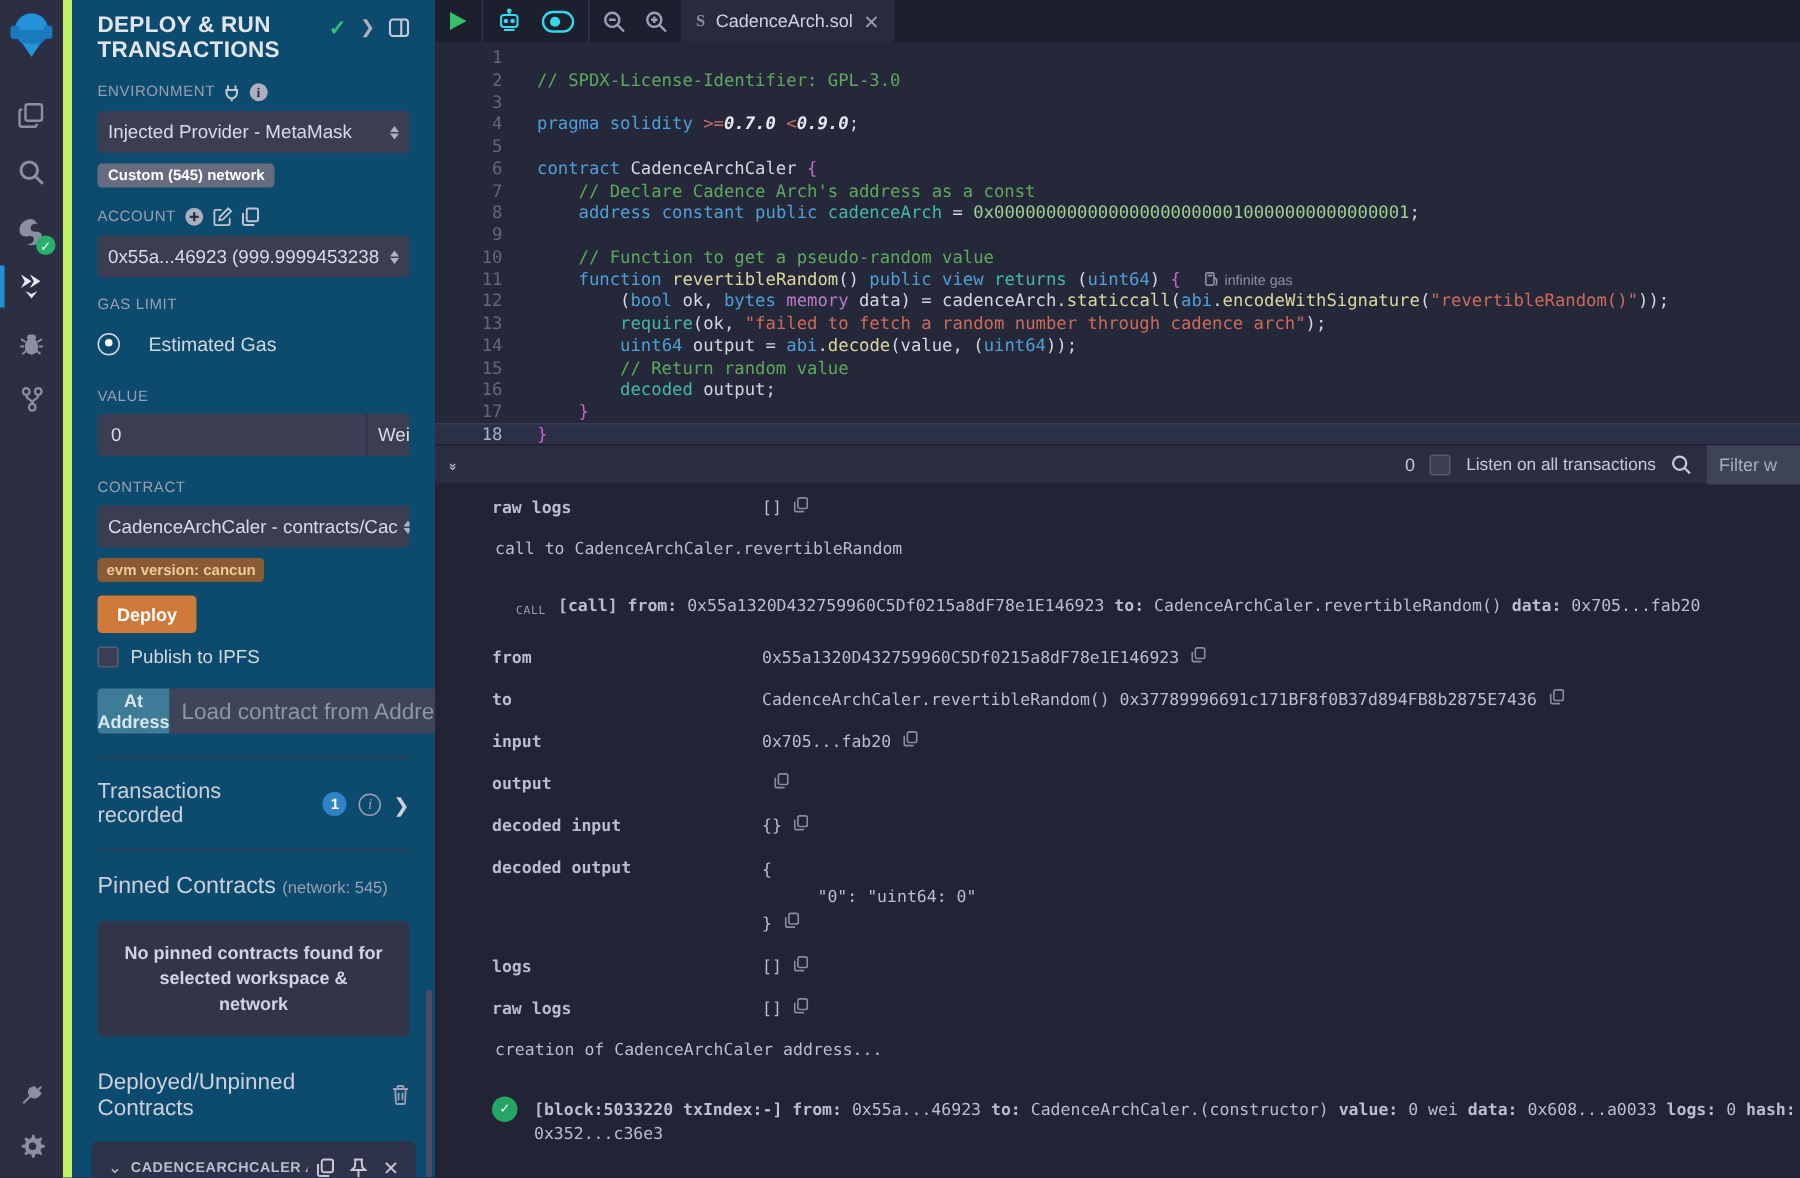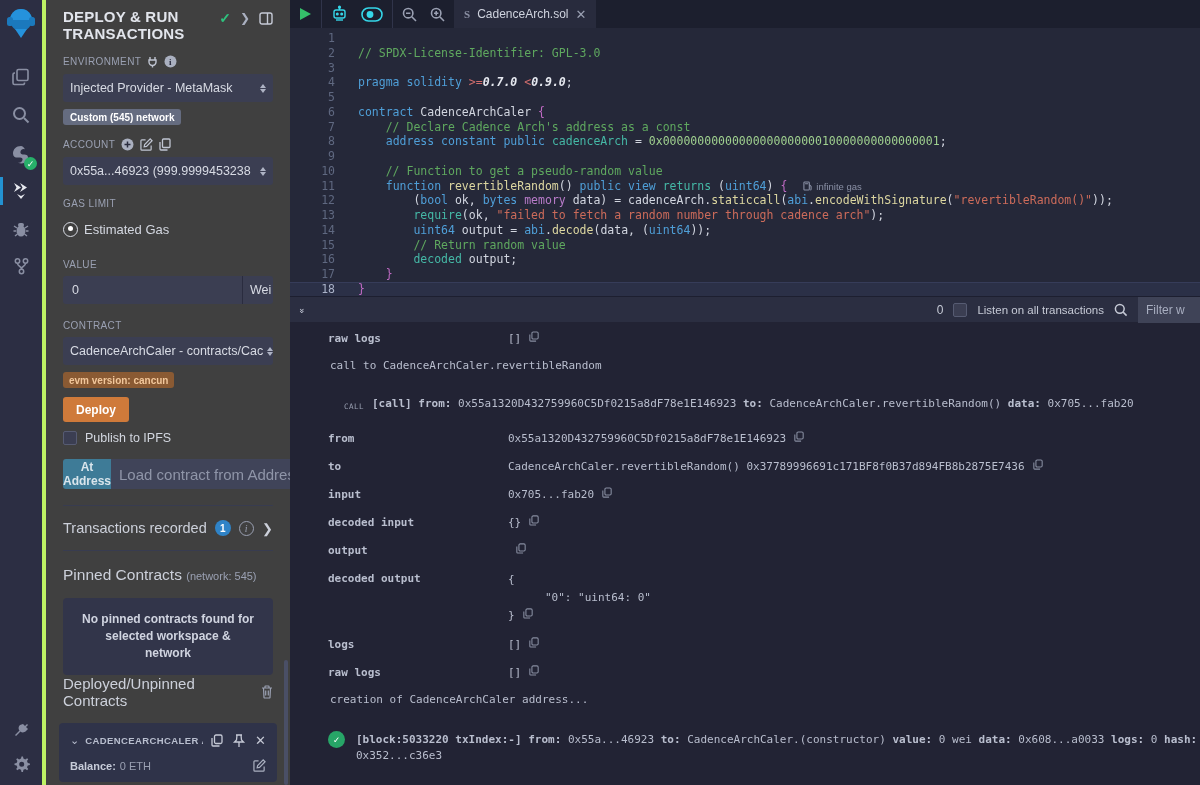--- a/index.html
+++ b/index.html
@@ -11,38 +11,38 @@
   .logo { width:42px; height:46px; display:flex; align-items:center; justify-content:center; }
   .ib-item { position:relative; width:42px; height:34px; display:flex; align-items:center; justify-content:center; color:#8a8fa3; }
   .ib-item svg { display:block; }
   .ib-item.active { color:#e8eaf0; }
   .ib-item.active::before { content:""; position:absolute; left:0; top:3px; bottom:3px; width:3px; background:#2392d2; }
   .ib-bottom { position:absolute; left:0; bottom:0; width:42px; }
   .badge-check { position:absolute; right:5px; bottom:2px; width:13px; height:13px; border-radius:50%; background:#27b06a;
     color:#fff; font-size:9px; display:flex; align-items:center; justify-content:center; }
 
   
-  .panel { position:absolute; left:42px; top:0; width:248px; height:785px; background:#404040;
-    border-left:4px solid #bef264; color:#cfd3de; overflow:hidden; }
+  .panel { position:absolute; left:42px; top:0; width:248px; height:785px; background:#0c4a6e;
+    border-left:6px solid #bef264; color:#cfd3de; overflow:hidden; }
   .panel-inner { padding:8px 17px 0 17px; }
   .panel-title-row { display:flex; align-items:flex-start; }
   .panel-title { font-size:15px; font-weight:bold; color:#e2e5ec; line-height:17px; letter-spacing:.2px; width:150px; }
   .panel-title-icons { display:flex; gap:9px; margin-left:auto; margin-top:2px; align-items:center; color:#aab0c0; }
   .check-green { color:#2ec27e; font-size:14px; font-weight:bold; }
   .sec-label { font-size:10px; color:#9aa0b2; letter-spacing:.4px; margin-top:13px; margin-bottom:6px;
     display:flex; align-items:center; gap:6px; }
   .sel { background:#3b3e52; border-radius:3px; height:28px; display:flex; align-items:center;
     padding:0 7px; font-size:12.5px; color:#d8dbe4; white-space:nowrap; overflow:hidden; cursor:pointer; }
   .stepper { margin-left:auto; display:flex; flex-direction:column; gap:1px; padding-left:4px; flex:0 0 auto; }
   .stepper i { width:0; height:0; border-left:3.5px solid transparent; border-right:3.5px solid transparent; }
   .stepper i.up { border-bottom:4px solid #aeb3c4; }
   .stepper i.dn { border-top:4px solid #aeb3c4; }
   .pill-net { display:inline-block; margin-top:7px; background:#656c80; color:#fff; font-size:10px;
     font-weight:bold; padding:2.5px 7px; border-radius:3px; }
-  .radio-row { display:flex; align-items:center; gap:6px; height:28px; font-size:13px; color:#d3d7e0; }
+  .radio-row { display:flex; align-items:center; gap:19px; height:28px; font-size:13px; color:#d3d7e0; }
   .radio { width:15px; height:15px; border-radius:50%; border:1.5px solid #81879a; flex:0 0 auto; position:relative; }
   .radio.sel-r { border-color:#d7dae2; }
   .radio.sel-r::after { content:""; position:absolute; left:3.5px; top:3.5px; width:5px; height:5px; border-radius:50%; background:#fff; }
   .gas-input { margin-left:9px; background:#3b3e52; border:none; border-radius:3px; height:28px; width:131px;
     color:#d8dbe4; font-size:12.5px; padding:0 9px; }
   .value-row { display:flex; gap:0; }
   .value-input { background:#3b3e52; border:none; border-radius:3px 0 0 3px; height:28px; flex:1;
     color:#d8dbe4; font-size:12.5px; padding:0 9px; border-right:1px solid #2a2c3f; }
   .wei-box { width:59px; border-radius:0 3px 3px 0; }
   .pill-evm { display:inline-block; margin-top:7px; background:#8a5a33; color:#f2c79b; font-size:10px;
@@ -61,21 +61,21 @@
   .txrec-row { display:flex; align-items:center; padding:14px 0; font-size:14.5px; color:#ccd0da; gap:8px; }
   .count-badge { width:16px; height:16px; border-radius:50%; background:#2f83c7; color:#fff; font-size:10px;
     font-weight:bold; display:flex; align-items:center; justify-content:center; }
   .info-i { width:15px; height:15px; border-radius:50%; border:1.2px solid #9aa0b2; color:#9aa0b2; font-size:10px;
     display:flex; align-items:center; justify-content:center; font-style:italic; font-family:"Liberation Serif",serif; }
   .chev { margin-left:auto; color:#ccd0da; font-size:13px; }
   .pinned-title { padding-top:15px; font-size:15.5px; color:#ccd0da; }
   .pinned-title small { font-size:11px; color:#9aa0b2; }
   .empty-box { margin-top:14px; background:#32354a; border-radius:4px; padding:13px 18px; text-align:center;
     font-size:12px; font-weight:bold; color:#d0d4e0; line-height:17px; }
-  .dep-title-row { display:flex; align-items:center; font-size:15px; color:#ccd0da; }
+  .dep-title-row { display:flex; align-items:center; margin-top:22px; font-size:15px; color:#ccd0da; }
   .dep-card { margin-top:14px; margin-left:-4px; margin-right:-4px; background:#2f3349; border-radius:4px; padding:10px 11px; }
   .dep-head { display:flex; align-items:center; gap:6px; color:#b9bfcf; }
   .dep-head .ttl { font-size:9.5px; font-weight:bold; letter-spacing:.4px; white-space:nowrap; overflow:hidden; width:118px; }
   .dep-head .hicons { display:flex; gap:10px; margin-left:auto; color:#c6cad6; align-items:center; }
   .bal-row { display:flex; align-items:center; margin-top:11px; font-size:11px; color:#9aa0b2; }
   .bal-row b { color:#c7ccd9; margin-right:4px; }
   .panel-sb { position:absolute; right:2px; bottom:0; width:4px; height:125px; background:#4a4f66; border-radius:2px; }
 
   
   .main { position:absolute; left:290px; top:0; width:910px; height:785px; }
@@ -393,21 +393,21 @@
       <div class="ed-row"><span class="ln">7</span><span class="lc"><span class="tok-c">    // Declare Cadence Arch's address as a const</span></span></div>
       <div class="ed-row"><span class="ln">8</span><span class="lc"><span class="tok-w">    </span><span class="tok-k">address constant public </span><span class="tok-t">cadenceArch</span><span class="tok-w"> = </span><span class="tok-n">0x0000000000000000000000010000000000000001</span><span class="tok-w">;</span></span></div>
       <div class="ed-row"><span class="ln">9</span><span class="lc"></span></div>
       <div class="ed-row"><span class="ln">10</span><span class="lc"><span class="tok-c">    // Function to get a pseudo-random value</span></span></div>
       <div class="ed-row"><span class="ln">11</span><span class="lc"><span class="tok-w">    </span><span class="tok-k">function </span><span class="tok-f">revertibleRandom</span><span class="tok-w">() </span><span class="tok-k">public view </span><span class="tok-t">returns</span><span class="tok-w"> (</span><span class="tok-k">uint64</span><span class="tok-w">) </span><span class="tok-p">{</span><span class="gas-note"><svg width="9" height="10" viewBox="0 0 10 11" fill="none" stroke="#8a90a5" stroke-width="1.2">
               <rect x="1" y="1" width="6" height="9" rx="1"></rect>
               <path d="M2.3 3 H5.7 M7 4 L9 6 V9 A1 1 0 0 1 8 10"></path>
             </svg><span>infinite gas</span></span></span></div>
       <div class="ed-row"><span class="ln">12</span><span class="lc"><span class="tok-w">        (</span><span class="tok-k">bool</span><span class="tok-w"> ok, </span><span class="tok-k">bytes</span><span class="tok-m"> memory</span><span class="tok-w"> data) = cadenceArch.</span><span class="tok-f">staticcall</span><span class="tok-w">(</span><span class="tok-k">abi</span><span class="tok-w">.</span><span class="tok-f">encodeWithSignature</span><span class="tok-w">(</span><span class="tok-s">"revertibleRandom()"</span><span class="tok-w">));</span></span></div>
       <div class="ed-row"><span class="ln">13</span><span class="lc"><span class="tok-w">        </span><span class="tok-t">require</span><span class="tok-w">(ok, </span><span class="tok-s">"failed to fetch a random number through cadence arch"</span><span class="tok-w">);</span></span></div>
-      <div class="ed-row"><span class="ln">14</span><span class="lc"><span class="tok-w">        </span><span class="tok-k">uint64</span><span class="tok-w"> output = </span><span class="tok-k">abi</span><span class="tok-w">.</span><span class="tok-f">decode</span><span class="tok-w">(data, (</span><span class="tok-k">uint64</span><span class="tok-w">));</span></span></div>
+      <div class="ed-row"><span class="ln">14</span><span class="lc"><span class="tok-w">        </span><span class="tok-k">uint64</span><span class="tok-w"> output = </span><span class="tok-k">abi</span><span class="tok-w">.</span><span class="tok-f">decode</span><span class="tok-w">(value, (</span><span class="tok-k">uint64</span><span class="tok-w">));</span></span></div>
       <div class="ed-row"><span class="ln">15</span><span class="lc"><span class="tok-c">        // Return random value</span></span></div>
       <div class="ed-row"><span class="ln">16</span><span class="lc"><span class="tok-w">        </span><span class="tok-t">decoded</span><span class="tok-w"> output;</span></span></div>
       <div class="ed-row"><span class="ln">17</span><span class="lc"><span class="tok-w">    </span><span class="tok-p">}</span></span></div>
       <div class="ed-row hl"><span class="ln">18</span><span class="lc"><span class="tok-p">}</span></span></div>
     </div>
 
   <div class="termbar">
     <span class="dbl-chev">
         <span>⌄</span>
         <span style="margin-top:-3px">⌄</span>
@@ -456,30 +456,30 @@
       </div>
       <div class="t-row">
         <span class="t-key">input</span>
         <span class="t-val">0x705...fab20</span>
         <span class="t-copy"><svg width="10" height="11" viewBox="0 0 12 13" fill="none" stroke="currentColor" stroke-width="1.3">
             <rect x="3.5" y="1" width="7.5" height="8.5" rx="1.5"></rect>
             <path d="M1 4 V11 A1 1 0 0 0 2 12 H8.5"></path>
           </svg></span>
       </div>
       <div class="t-row">
+        <span class="t-key">output</span>
+        <span class="t-val"></span>
+        <span class="t-copy"><svg width="10" height="11" viewBox="0 0 12 13" fill="none" stroke="currentColor" stroke-width="1.3">
+            <rect x="3.5" y="1" width="7.5" height="8.5" rx="1.5"></rect>
+            <path d="M1 4 V11 A1 1 0 0 0 2 12 H8.5"></path>
+          </svg></span>
+      </div>
+      <div class="t-row">
         <span class="t-key">decoded input</span>
         <span class="t-val">{}</span>
-        <span class="t-copy"><svg width="10" height="11" viewBox="0 0 12 13" fill="none" stroke="currentColor" stroke-width="1.3">
-            <rect x="3.5" y="1" width="7.5" height="8.5" rx="1.5"></rect>
-            <path d="M1 4 V11 A1 1 0 0 0 2 12 H8.5"></path>
-          </svg></span>
-      </div>
-      <div class="t-row">
-        <span class="t-key">output</span>
-        <span class="t-val"></span>
         <span class="t-copy"><svg width="10" height="11" viewBox="0 0 12 13" fill="none" stroke="currentColor" stroke-width="1.3">
             <rect x="3.5" y="1" width="7.5" height="8.5" rx="1.5"></rect>
             <path d="M1 4 V11 A1 1 0 0 0 2 12 H8.5"></path>
           </svg></span>
       </div>
       <div class="t-row">
         <span class="t-key">decoded output</span>
         <span>
           <div class="t-ml-line">{</div>
           <div class="t-ml-line t-ml-ind">"0": "uint64: 0"</div>

